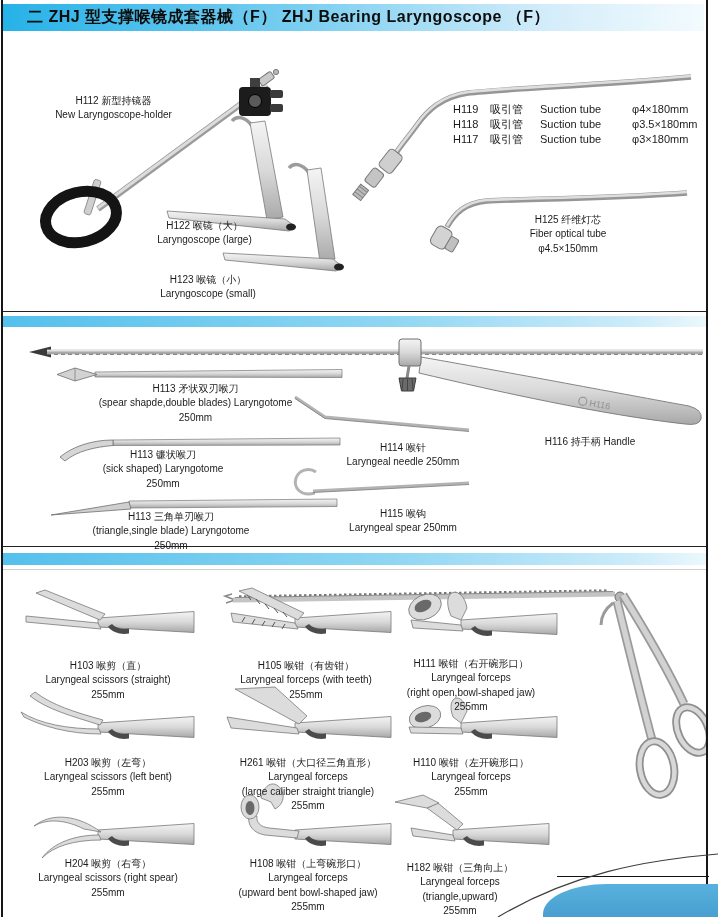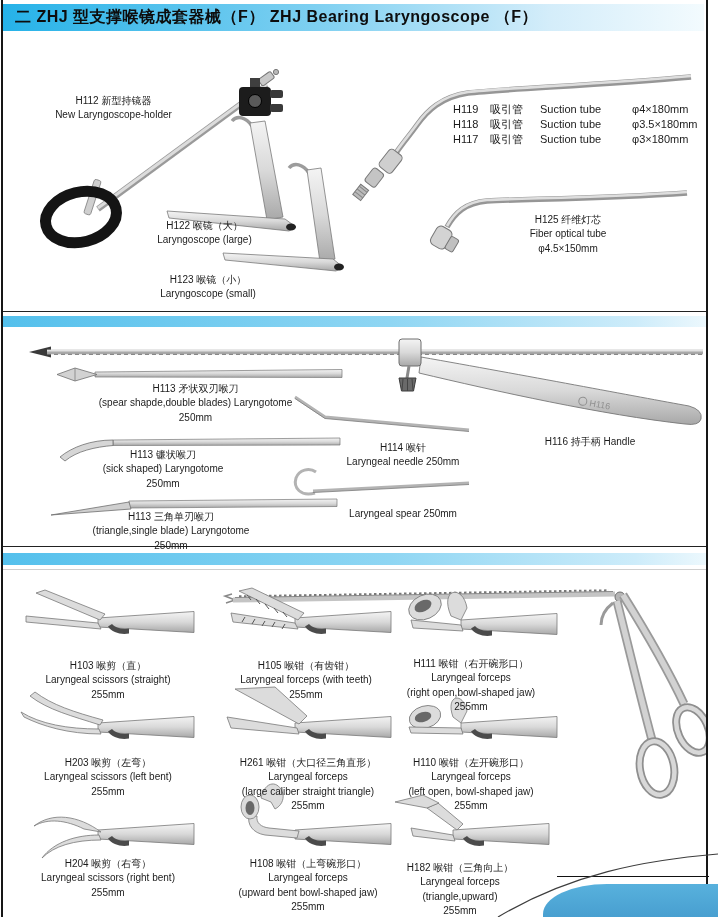--- a/index.html
+++ b/index.html
@@ -2,21 +2,21 @@
 <html><head>
 <meta charset="utf-8">
 <style>
   html,body{margin:0;padding:0;background:#fff;}
   .page{position:relative;width:718px;height:917px;background:#fff;overflow:hidden;
         font-family:"Liberation Sans","DejaVu Sans",sans-serif;color:#1b1b1b;}
   .frame{position:absolute;left:1px;top:0;width:707px;height:917px;box-sizing:border-box;
          border-left:2px solid #161616;border-right:2px solid #161616;}
   .header{position:absolute;left:3px;top:4px;width:701px;height:27px;box-sizing:border-box;
           background:linear-gradient(to right,#26b2e8 0%,#7fd0f1 45%,#d4edfa 78%,#f3fbfe 100%);
-          display:flex;align-items:center;padding-left:12px;
+          display:flex;align-items:center;padding-left:24px;
           font-weight:bold;font-size:16px;letter-spacing:.5px;color:#0d0d0d;white-space:nowrap;}
   .sec{position:absolute;left:3px;width:703px;background:#fff;box-sizing:border-box;}
   #sec1{top:31px;height:281px;border-bottom:1.5px solid #222;}
   #sec2{top:331px;height:216px;border-bottom:1.5px solid #222;}
   #sec3{top:569px;height:348px;border-top:1px solid #cfcfcf;}
   .divider{position:absolute;left:3px;width:703px;height:11px;
            background:linear-gradient(to right,#54c0ec 0%,#8fd6f3 55%,#cdecfa 90%,#ecf8fd 100%);}
   #div1{top:316px;} #div2{top:553px;height:12px;}
   .lb{position:absolute;text-align:center;font-size:10px;line-height:14.3px;color:#1b1b1b;}
   .lb div{white-space:nowrap;}
@@ -221,20 +221,21 @@
     <div class="lb" style="left:38px;top:179px;width:260px;">
       <div>H113 三角单刃喉刀</div>
       <div>(triangle,single blade) Laryngotome</div>
       <div>250mm</div>
     </div>
     <div class="lb" style="left:302px;top:110px;width:196px;">
       <div>H114 喉针</div>
       <div>Laryngeal needle 250mm</div>
     </div>
     <div class="lb" style="left:302px;top:176px;width:196px;">
+      <div>H115 喉钩</div>
       <div>Laryngeal spear 250mm</div>
     </div>
     <div class="lb" style="left:492px;top:104px;width:190px;">
       <div>H116 持手柄 Handle</div>
     </div>
   </div>
 
   <div class="divider" id="div2"></div>
 
   <div class="sec" id="sec3">
@@ -358,26 +359,25 @@
     </div>
     <div class="lb" style="left:200px;top:186px;width:210px;">
       <div>H261 喉钳（大口径三角直形）</div>
       <div>Laryngeal forceps</div>
       <div>(large caliber straight triangle)</div>
       <div>255mm</div>
     </div>
     <div class="lb" style="left:368px;top:186px;width:200px;">
       <div>H110 喉钳（左开碗形口）</div>
       <div>Laryngeal forceps</div>
-      <div>(left open, bowl-shaped jaw)</div>
       <div>255mm</div>
     </div>
     <div class="lb" style="left:7px;top:287px;width:196px;">
       <div>H204 喉剪（右弯）</div>
-      <div>Laryngeal scissors (right bent)</div>
+      <div>Laryngeal scissors (right spear)</div>
       <div>255mm</div>
 
     </div>
     <div class="lb" style="left:200px;top:287px;width:210px;">
       <div>H108 喉钳（上弯碗形口）</div>
       <div>Laryngeal forceps</div>
       <div>(upward bent bowl-shaped jaw)</div>
       <div>255mm</div>
     </div>
     <div class="lb" style="left:362px;top:291px;width:190px;">

